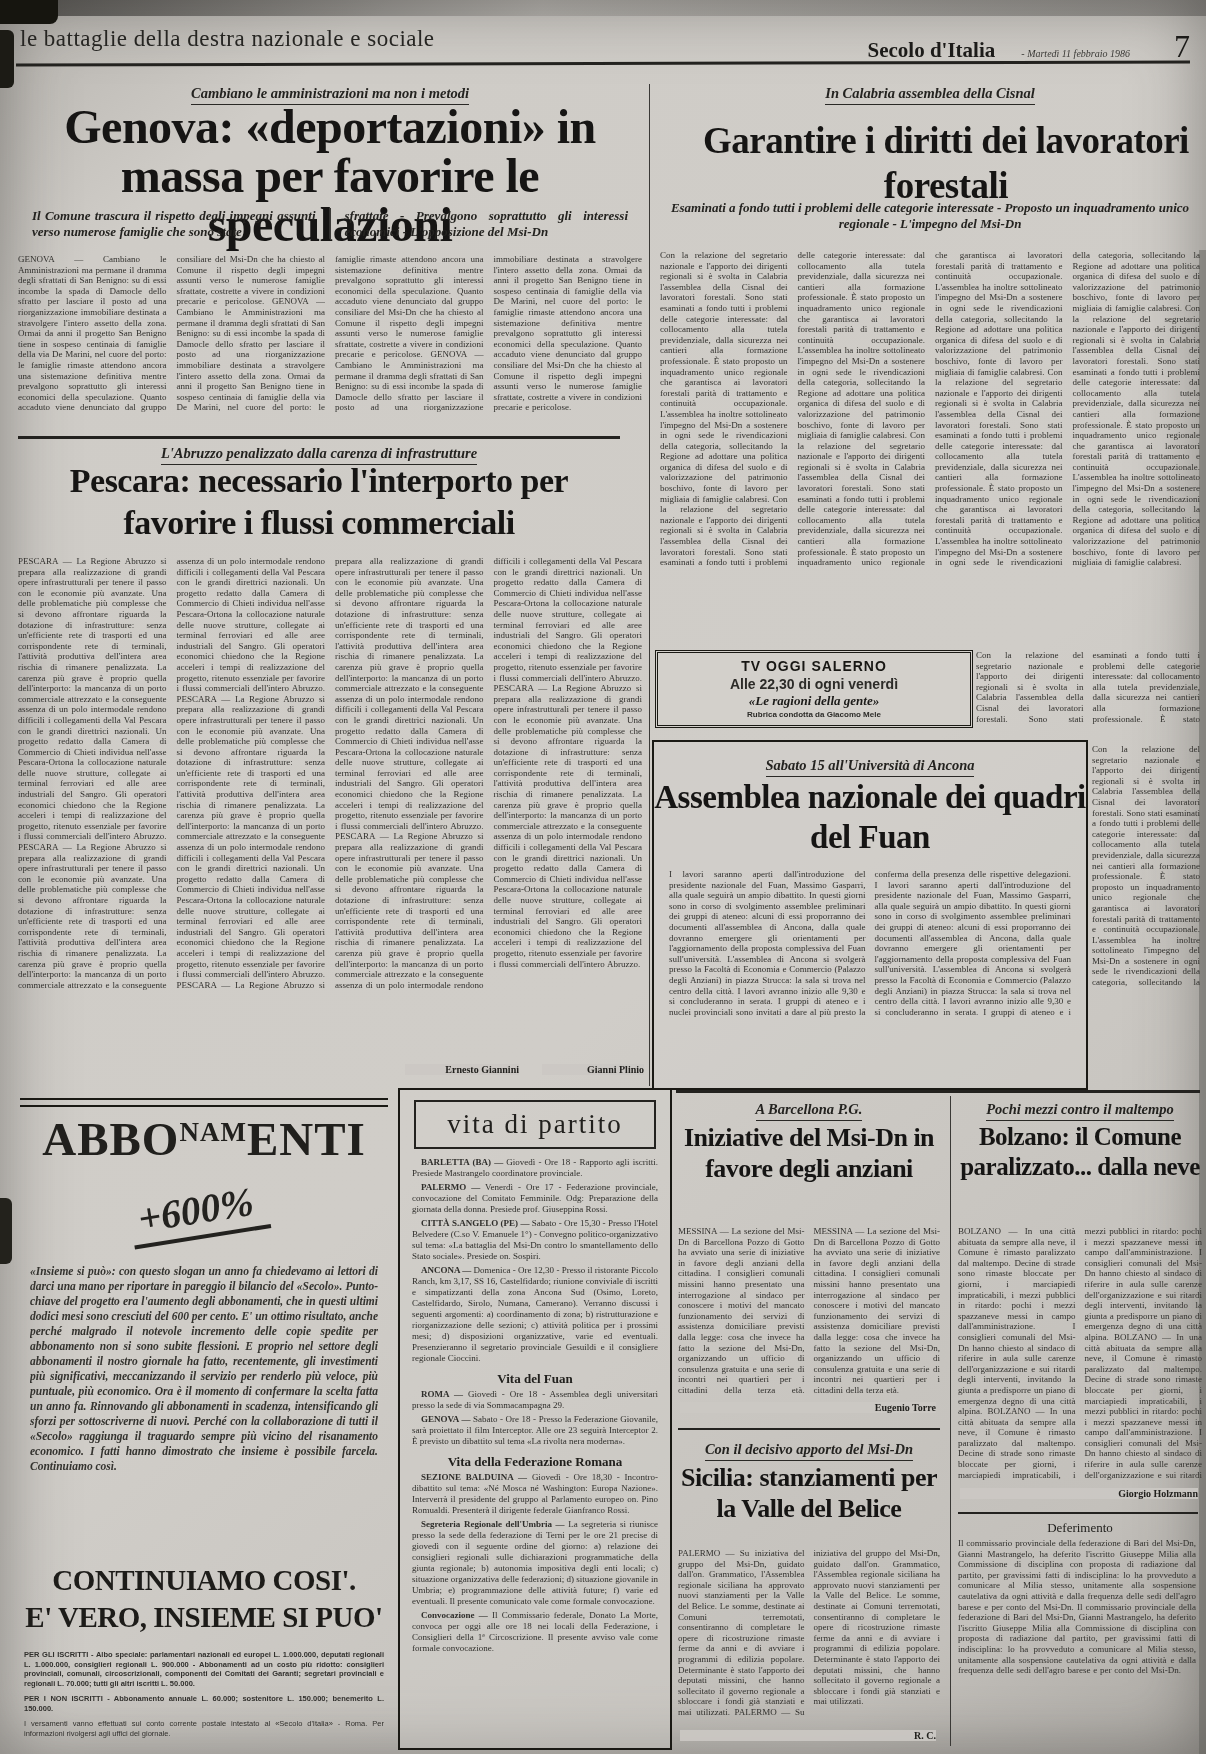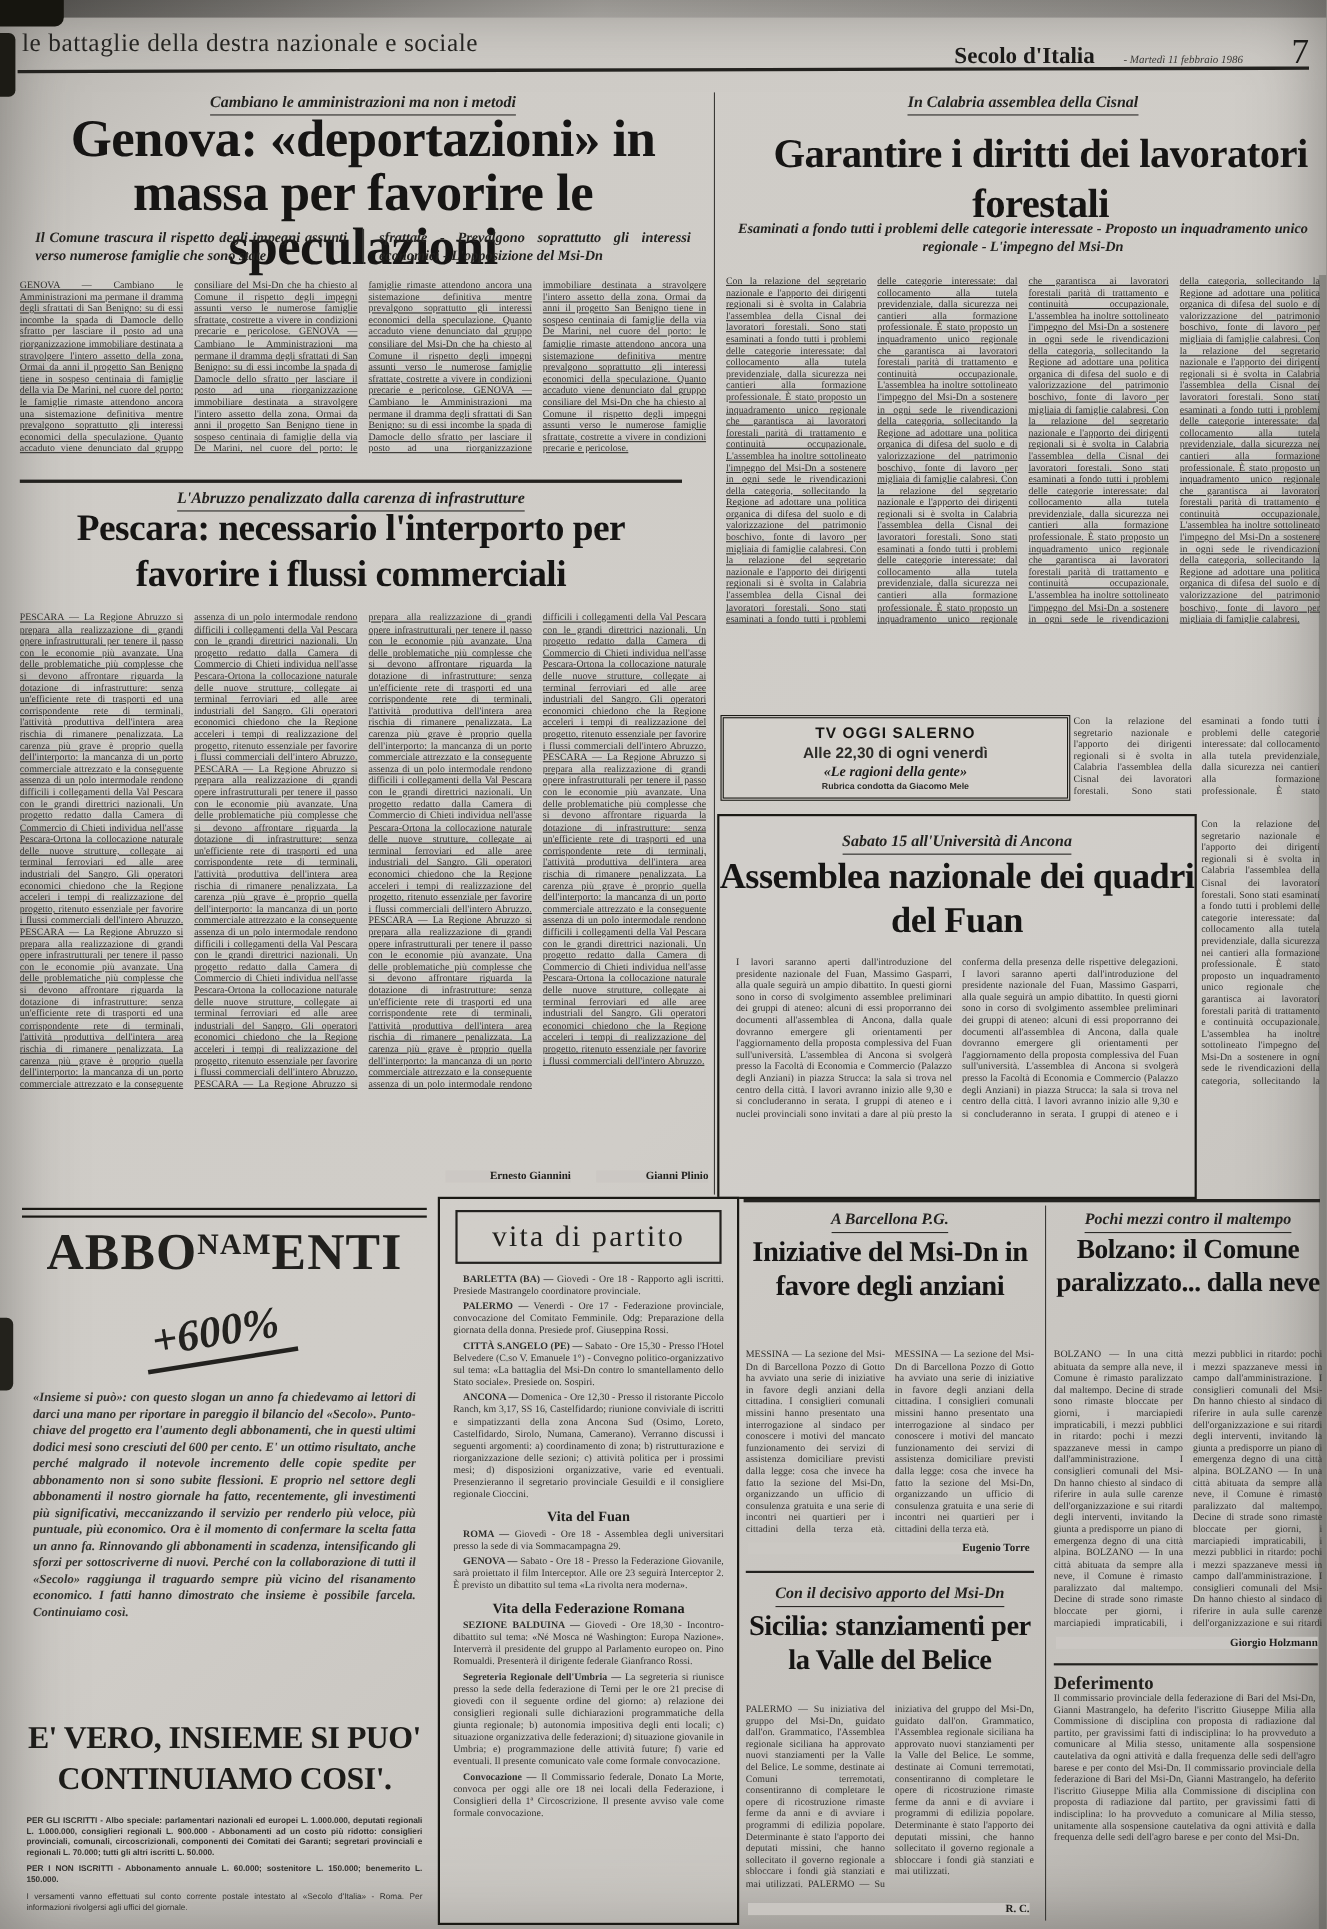--- a/index.html
+++ b/index.html
@@ -16,21 +16,21 @@
   .pagenum{font-size:32px;margin-left:18px;}
   .hdr-rule{left:16px;top:62px;width:1174px;height:3px;background:#2a2926;transform:rotate(-.15deg);}
   
   .kicker{text-align:center;}
   .kicker span{display:inline-block;font-style:italic;font-weight:bold;font-size:14.5px;
                border-bottom:1px solid #2a2926;padding-bottom:2px;color:#242320;}
   .headline{font-weight:bold;text-align:center;letter-spacing:-.5px;color:#161514;}
   .subhead{font-style:italic;font-weight:bold;font-size:13px;line-height:16px;color:#242320;}
   .bt{font-size:9px;line-height:10.6px;text-align:justify;color:#31302d;filter:blur(.35px);
       word-spacing:.5px;overflow:hidden;}
-  .cols4{column-count:4;column-gap:10px;text-decoration:underline;}
+  .cols4{column-count:4;column-gap:10px;}
   .cols2{column-count:2;column-gap:9px;}
   .byline{font-weight:bold;font-size:10px;text-align:right;color:#21201d;background:rgba(203,200,195,.92);padding-left:4px;}
   .vrule{background:#3a3936;width:1px;}
   .hrule{background:#23221f;}
   
   .genova-kicker{left:18px;top:84px;width:624px;}
   .genova-headline{left:18px;top:102px;width:624px;font-size:48px;line-height:49px;}
   .genova-subhead{left:18px;top:208px;width:624px;display:flex;}
   .genova-subhead .half{flex:1;padding:0 14px;text-align:justify;}
   .genova-subhead .mid{width:1px;background:#3a3936;}
@@ -95,21 +95,21 @@
   .sic-kicker{left:678px;top:1440px;width:262px;}
   .sic-headline{left:678px;top:1462px;width:262px;font-size:26px;line-height:31px;}
   .sic-body{left:678px;top:1548px;width:262px;height:180px;}
   .sic-byline{left:680px;top:1730px;width:252px;}
   .br-vdiv{left:950px;top:1096px;height:650px;}
   .bol-kicker{left:958px;top:1100px;width:244px;}
   .bol-headline{left:958px;top:1122px;width:244px;font-size:25px;line-height:30px;}
   .bol-body{left:958px;top:1226px;width:244px;height:260px;}
   .bol-byline{left:960px;top:1488px;width:234px;}
   .def-rule{left:958px;top:1512px;width:240px;height:2px;}
-  .def-title{left:958px;top:1520px;width:244px;font-weight:bold;font-size:17px;color:#21201d;}
+  .def-title{left:958px;top:1520px;width:244px;font-weight:normal;font-size:13px;color:#21201d;text-align:center;}
   .def-body{left:958px;top:1538px;width:238px;height:196px;}
   
   .art-topbar{left:0;top:0;width:1206px;height:16px;background:linear-gradient(90deg,rgba(15,14,12,.55),rgba(15,14,12,.12) 45%,rgba(15,14,12,.3));}
   .art1{left:0;top:0;width:58px;height:24px;background:#16150f;border-radius:0 0 8px 0;}
   .art2{left:0;top:30px;width:14px;height:58px;background:#1c1b15;border-radius:0 6px 6px 0;}
   .art3{left:0;top:1198px;width:12px;height:66px;background:#23221c;border-radius:0 6px 6px 0;}
   .art-right{left:1199px;top:250px;width:7px;height:1504px;background:rgba(92,90,86,.45);}
 </style>
 </head>
 <body>
@@ -168,22 +168,22 @@
   <div class="abs byline byline-giannini">Ernesto Giannini</div>
   <div class="abs byline byline-plinio">Gianni Plinio</div>
 
   <div class="abs abb-rule"></div>
   <div class="abs abb-title">
     <span class="big">ABBO</span><span class="raised">NAM</span><span class="big">ENTI</span>
   </div>
   <div class="abs abb-badge">+600%</div>
   <div class="abs abb-par">«Insieme si può»: con questo slogan un anno fa chiedevamo ai lettori di darci una mano per riportare in pareggio il bilancio del «Secolo». Punto-chiave del progetto era l'aumento degli abbonamenti, che in questi ultimi dodici mesi sono cresciuti del 600 per cento. E' un ottimo risultato, anche perché malgrado il notevole incremento delle copie spedite per abbonamento non si sono subite flessioni. E proprio nel settore degli abbonamenti il nostro giornale ha fatto, recentemente, gli investimenti più significativi, meccanizzando il servizio per renderlo più veloce, più puntuale, più economico. Ora è il momento di confermare la scelta fatta un anno fa. Rinnovando gli abbonamenti in scadenza, intensificando gli sforzi per sottoscriverne di nuovi. Perché con la collaborazione di tutti il «Secolo» raggiunga il traguardo sempre più vicino del risanamento economico. I fatti hanno dimostrato che insieme è possibile farcela. Continuiamo così.</div>
   <div class="abs abb-slogan">
+    <div>CONTINUIAMO COSI'.</div>
     <div>E' VERO, INSIEME SI PUO'</div>
-    <div>CONTINUIAMO COSI'.</div>
   </div>
   <div class="abs abb-fine">
     <p>PER GLI ISCRITTI - Albo speciale: parlamentari nazionali ed europei L. 1.000.000, deputati regionali L. 1.000.000, consiglieri regionali L. 900.000 - Abbonamenti ad un costo più ridotto: consiglieri provinciali, comunali, circoscrizionali, componenti dei Comitati dei Garanti; segretari provinciali e regionali L. 70.000; tutti gli altri iscritti L. 50.000.</p>
     <p>PER I NON ISCRITTI - Abbonamento annuale L. 60.000; sostenitore L. 150.000; benemerito L. 150.000.</p>
     <p class="lite">I versamenti vanno effettuati sul conto corrente postale intestato al «Secolo d'Italia» - Roma. Per informazioni rivolgersi agli uffici del giornale.</p>
   </div>
 
   <div class="abs vita-box">
     <div class="vita-title-box">vita di partito</div>
     <div class="vita-items">

